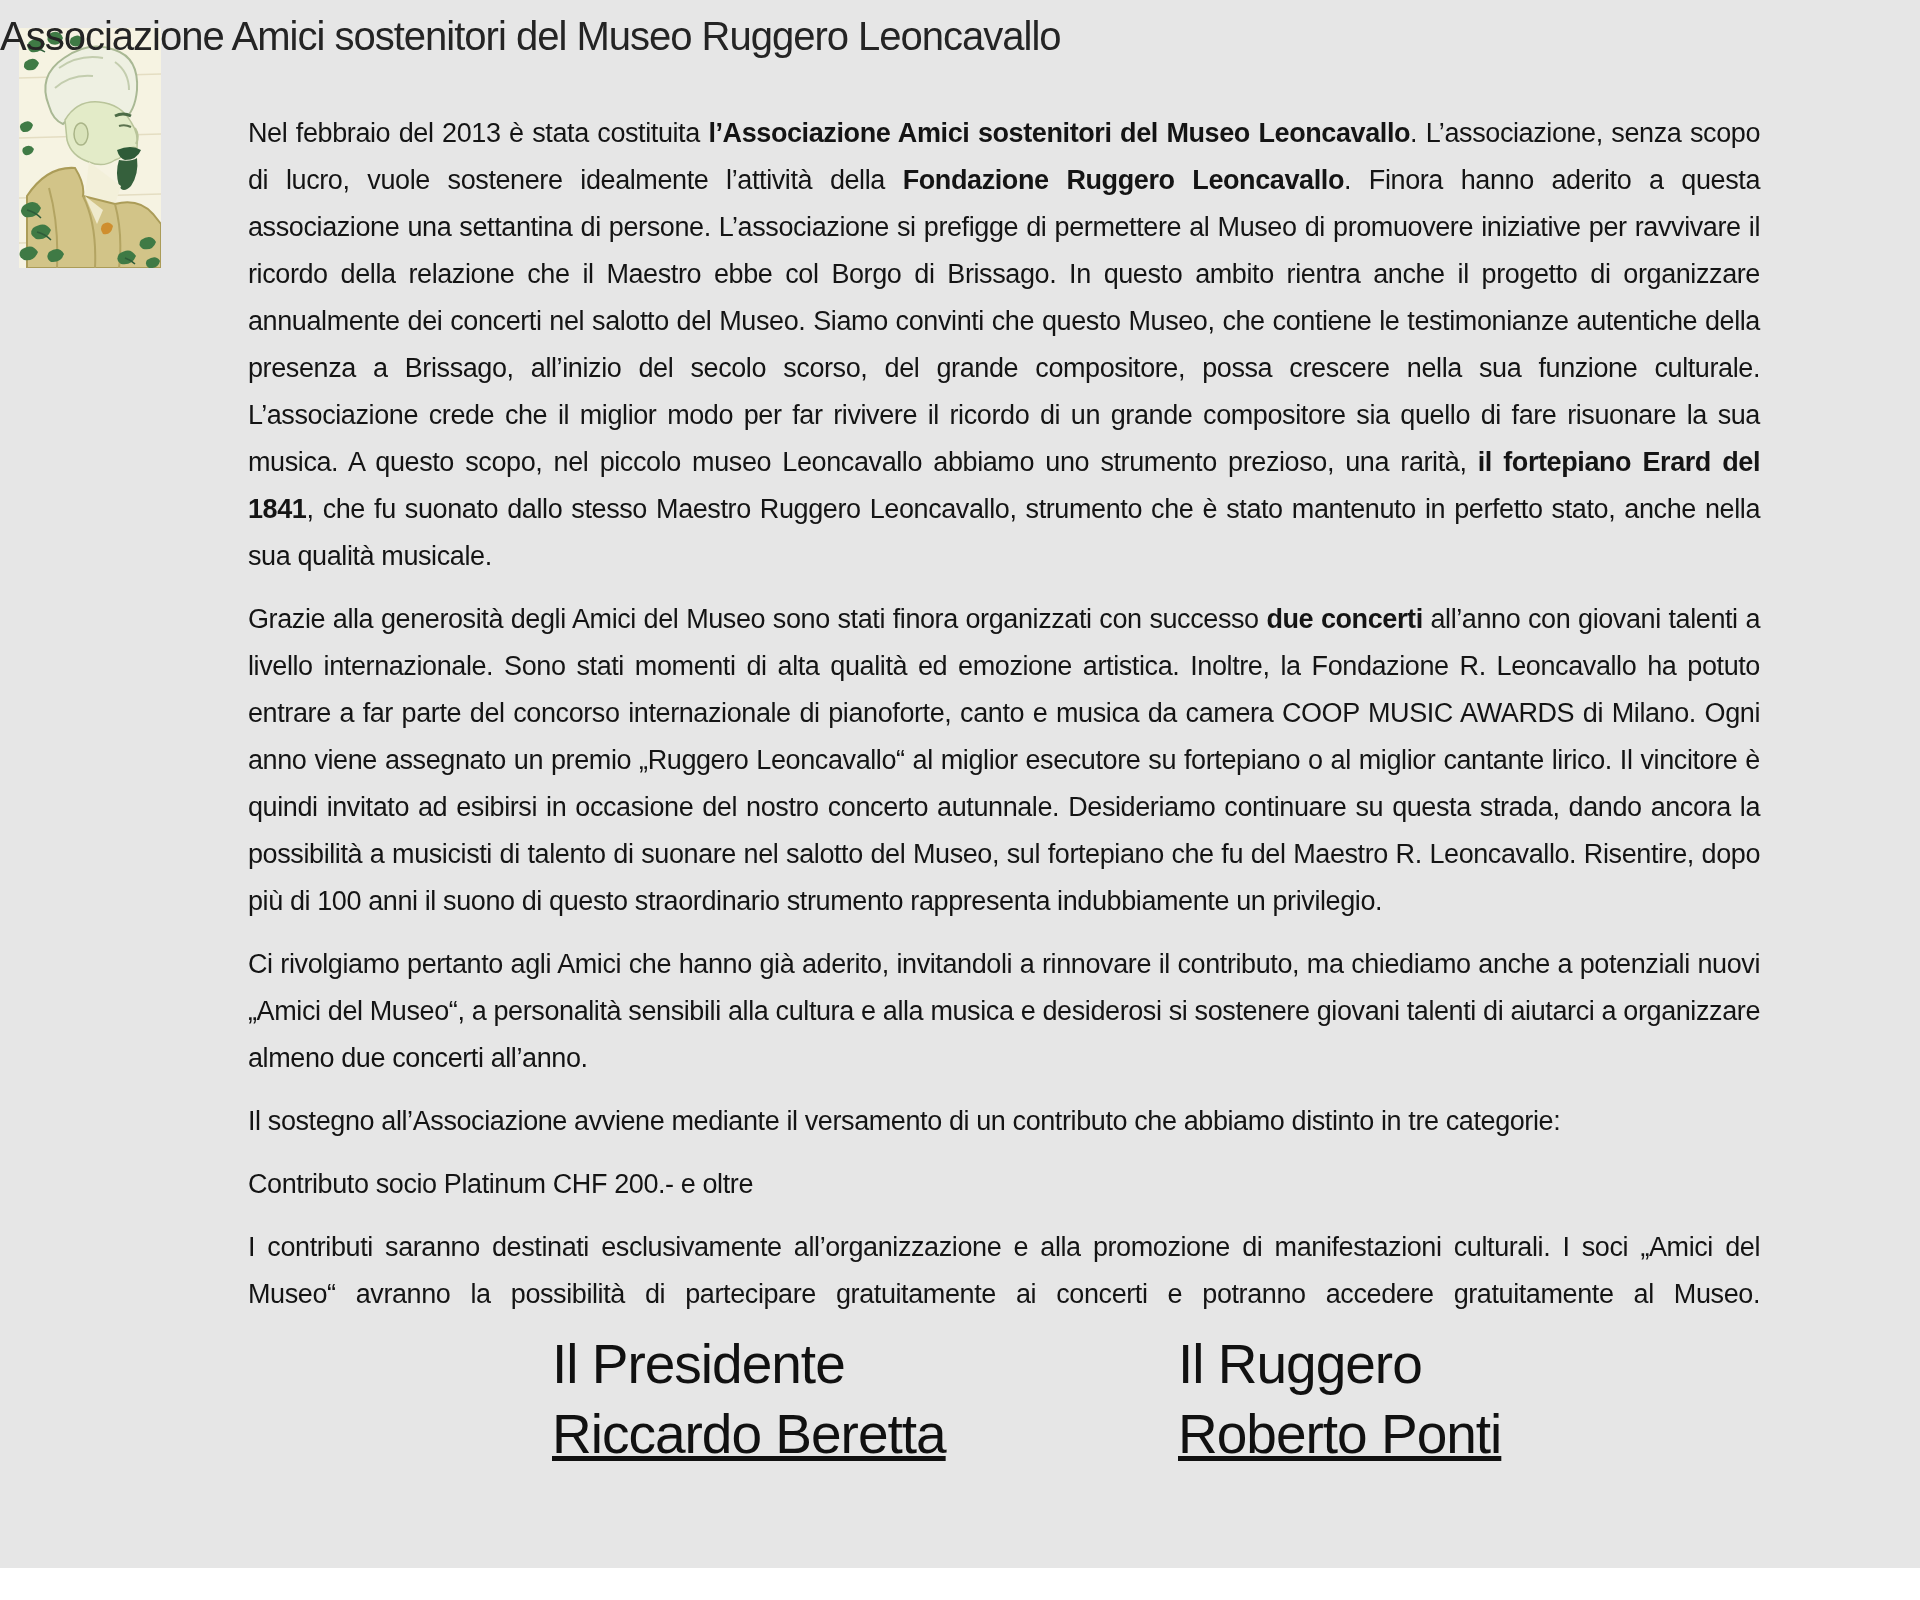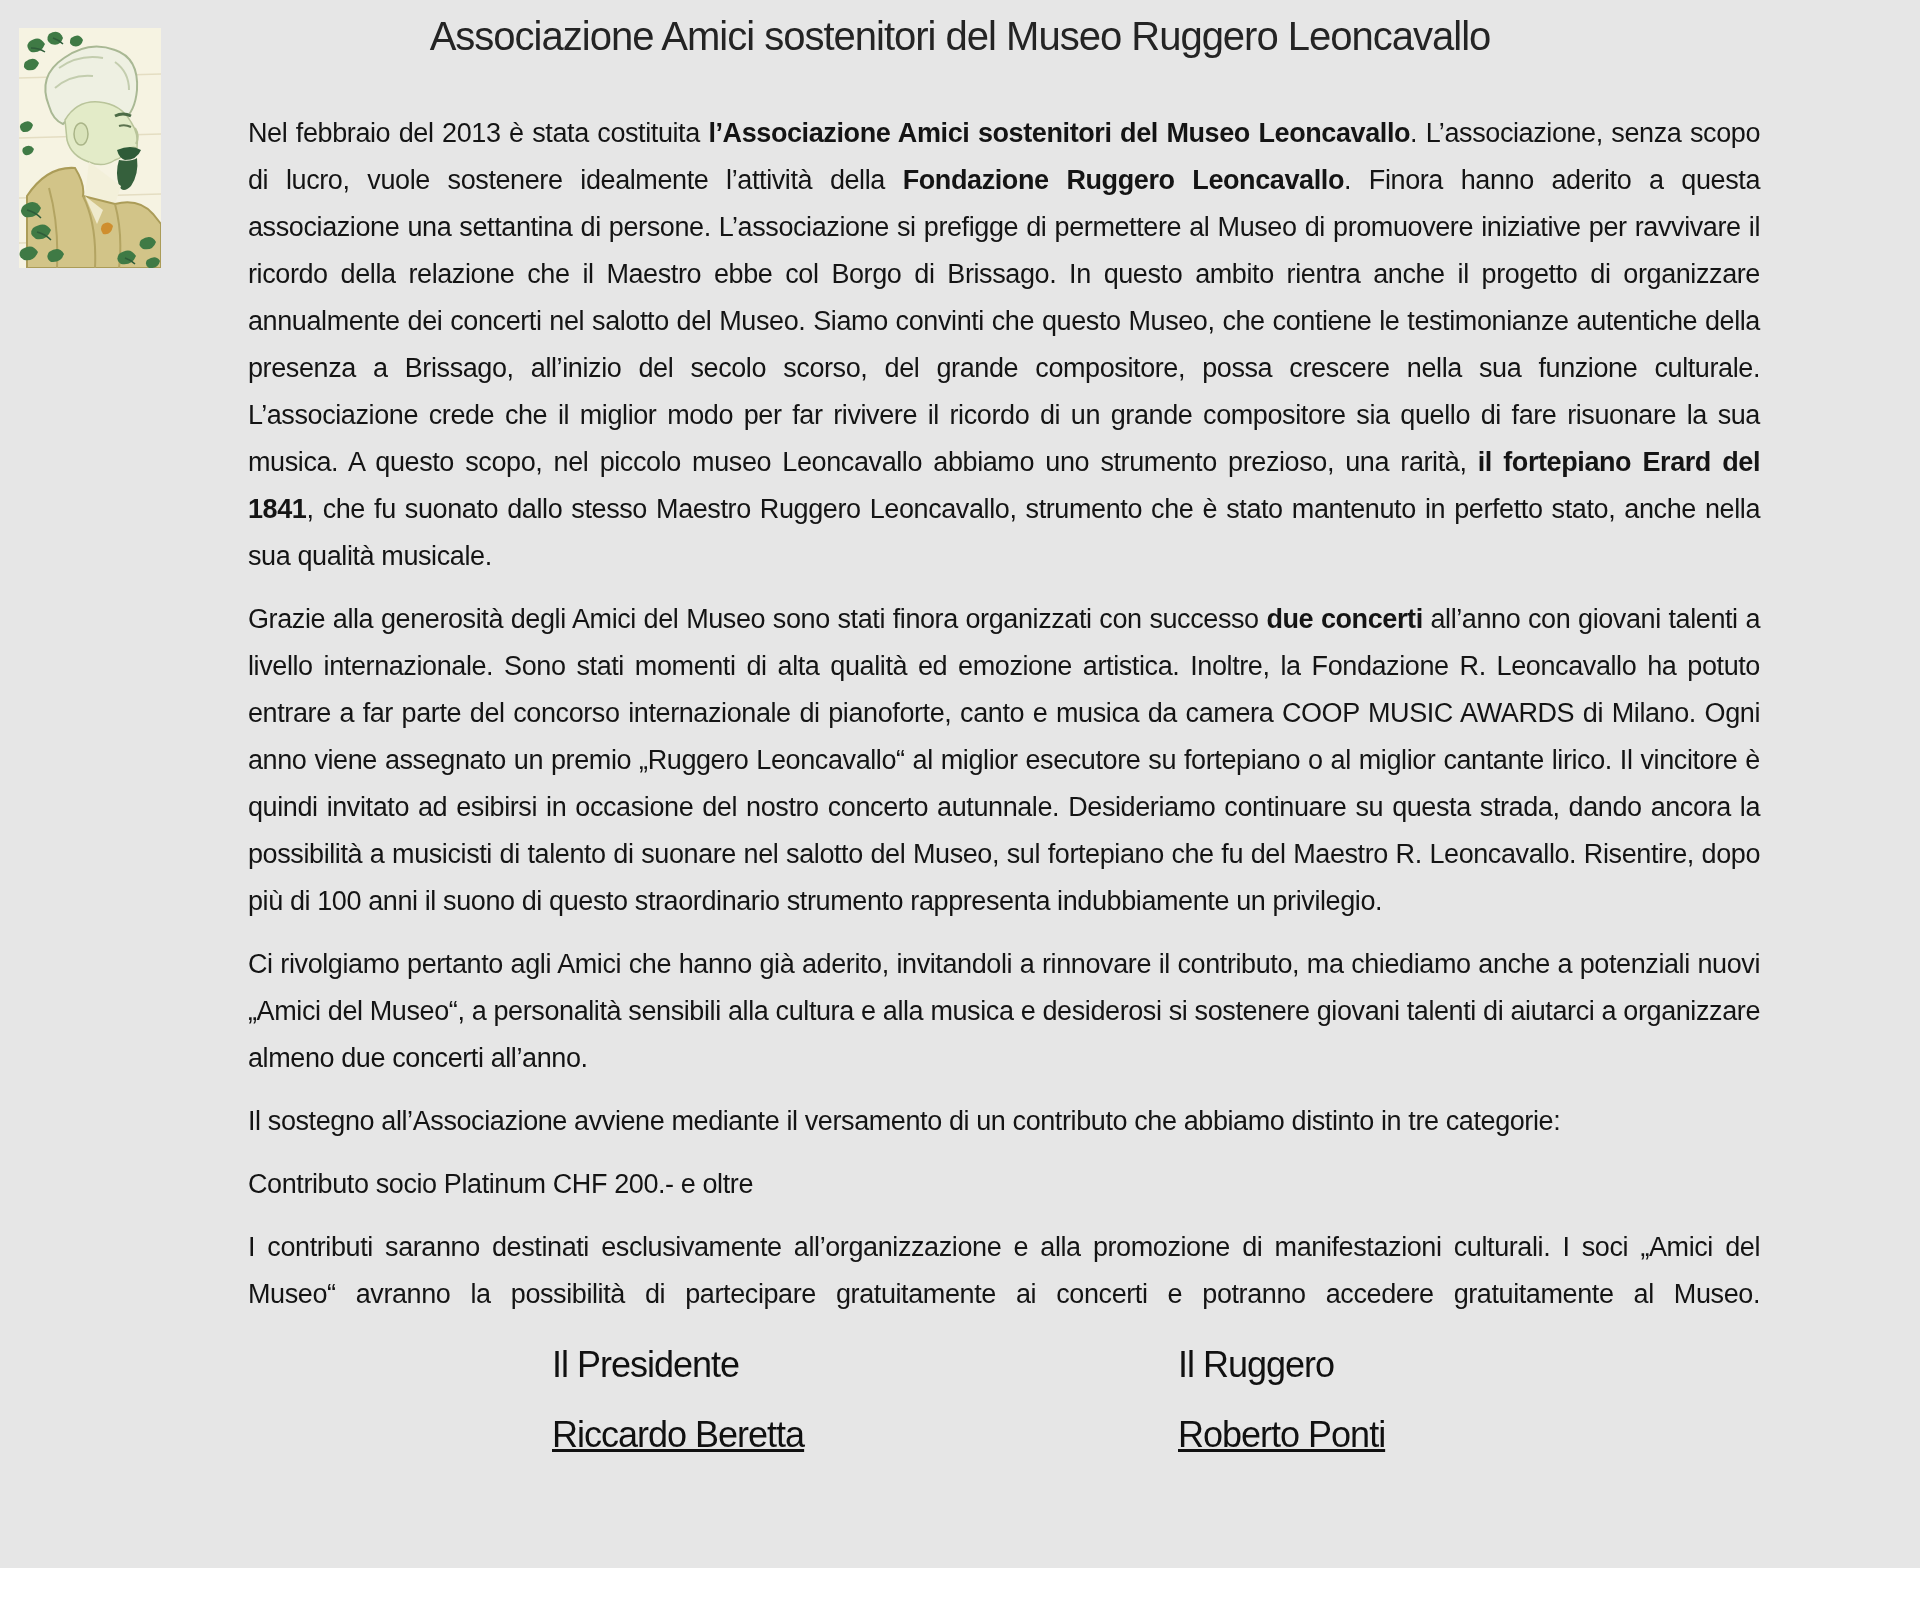--- a/index.html
+++ b/index.html
@@ -2,32 +2,32 @@
 <html><head>
 <meta charset="utf-8">
 <style>
   * { margin:0; padding:0; box-sizing:border-box; }
   html,body { width:1920px; height:1600px; background:#ffffff; overflow:hidden;
               font-family:"Liberation Sans", sans-serif; }
   .sheet { position:absolute; left:0; top:0; width:1920px; height:1568px;
            background:#e6e6e6; }
   .portrait { position:absolute; left:19px; top:28px; width:142px; height:240px; }
   .doc-title { position:absolute; left:0; top:14px; width:1920px;
-               text-align:center; font-size:40px; letter-spacing:-1px;
+               text-align:left; font-size:40px; letter-spacing:-1px;
                color:#242424; white-space:nowrap; }
   .content { position:absolute; left:232px; top:94px; width:1544px;
              font-size:27px; letter-spacing:-0.4px; line-height:47px;
              color:#141414; }
   .content p { margin:16px; }
   .content p.justify { text-align:justify; }
   .content p.justify-all { text-align:justify; text-align-last:justify; }
   .content p.left { text-align:left; }
   .date-line { margin-left:156px; margin-top:2px; }
   .signatures { position:relative; height:150px; margin-top:14px; }
-  .sig-col { position:absolute; top:0; font-size:36px; line-height:61px;
+  .sig-col { position:absolute; top:0; font-size:55px; line-height:61px;
              letter-spacing:-1px; color:#111; }
   .sig-col.pres { left:320px; }
   .sig-col.sind { left:946px; }
   .sig-name { margin-top:9px;text-decoration:underline; }
   .bottom-band { position:absolute; left:0; top:1568px; width:1920px; height:32px;
                  background:#ffffff; }
 </style>
 </head>
 <body>
 

